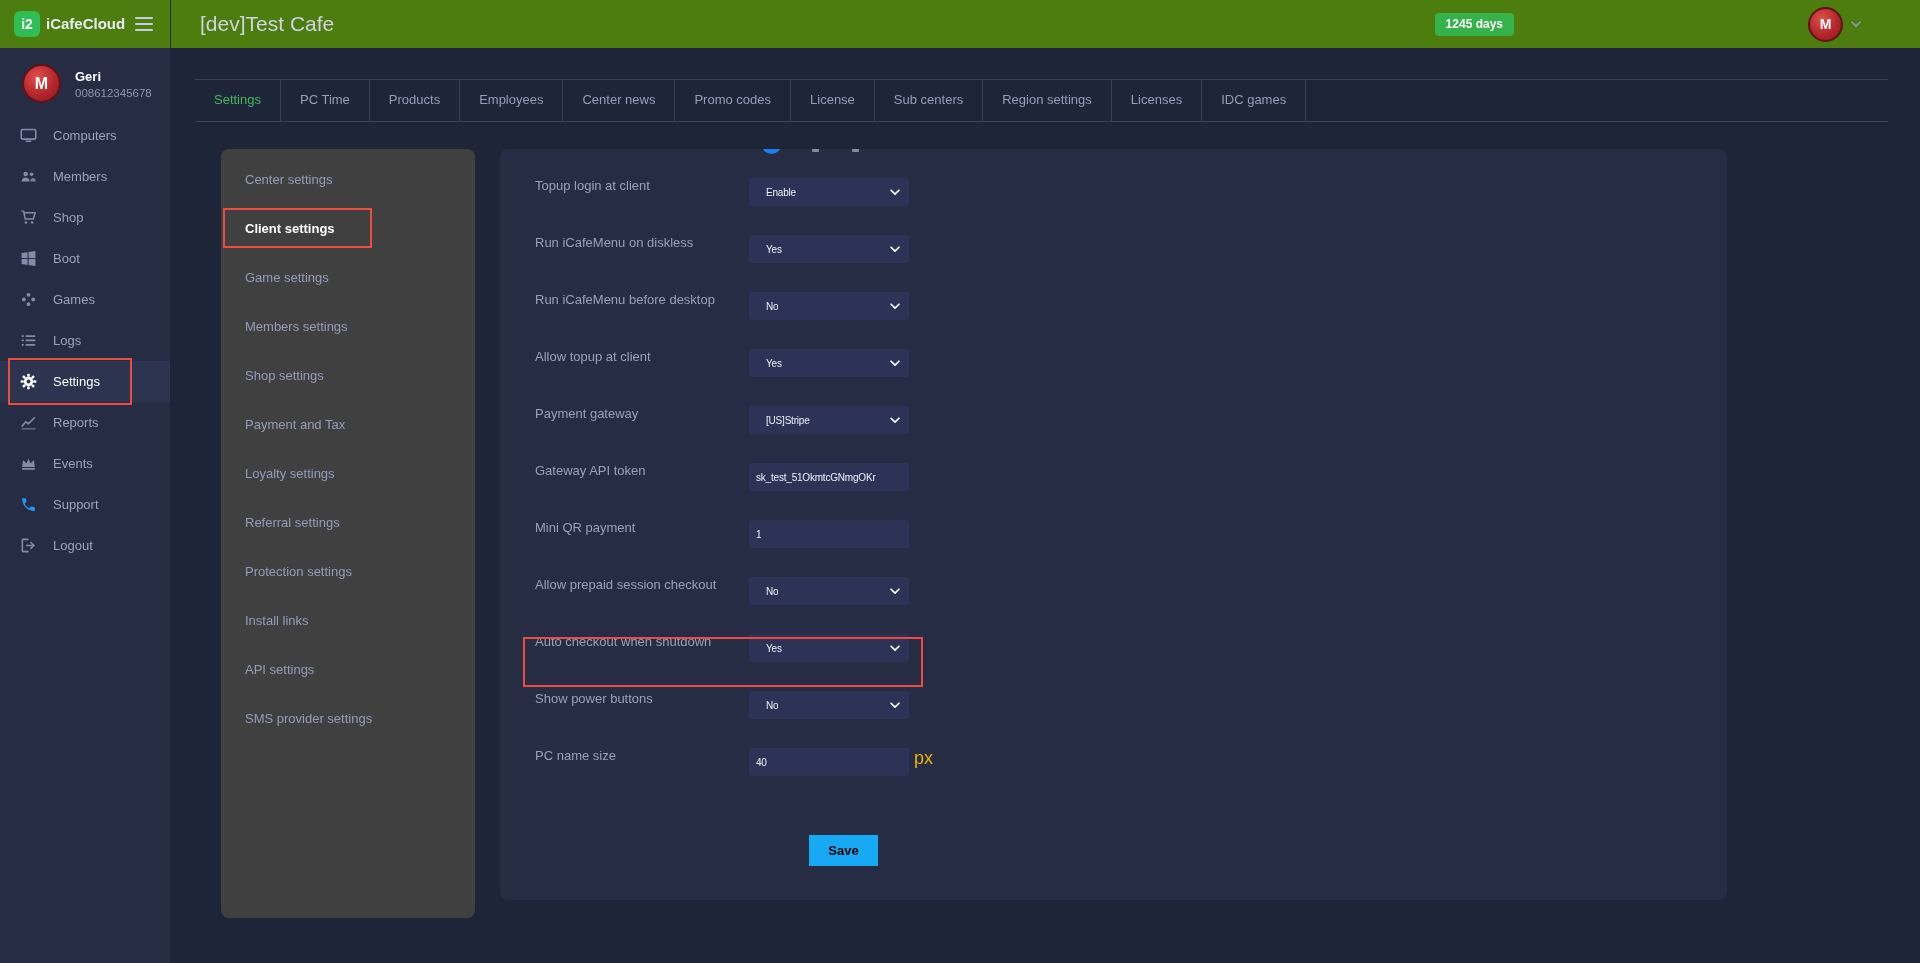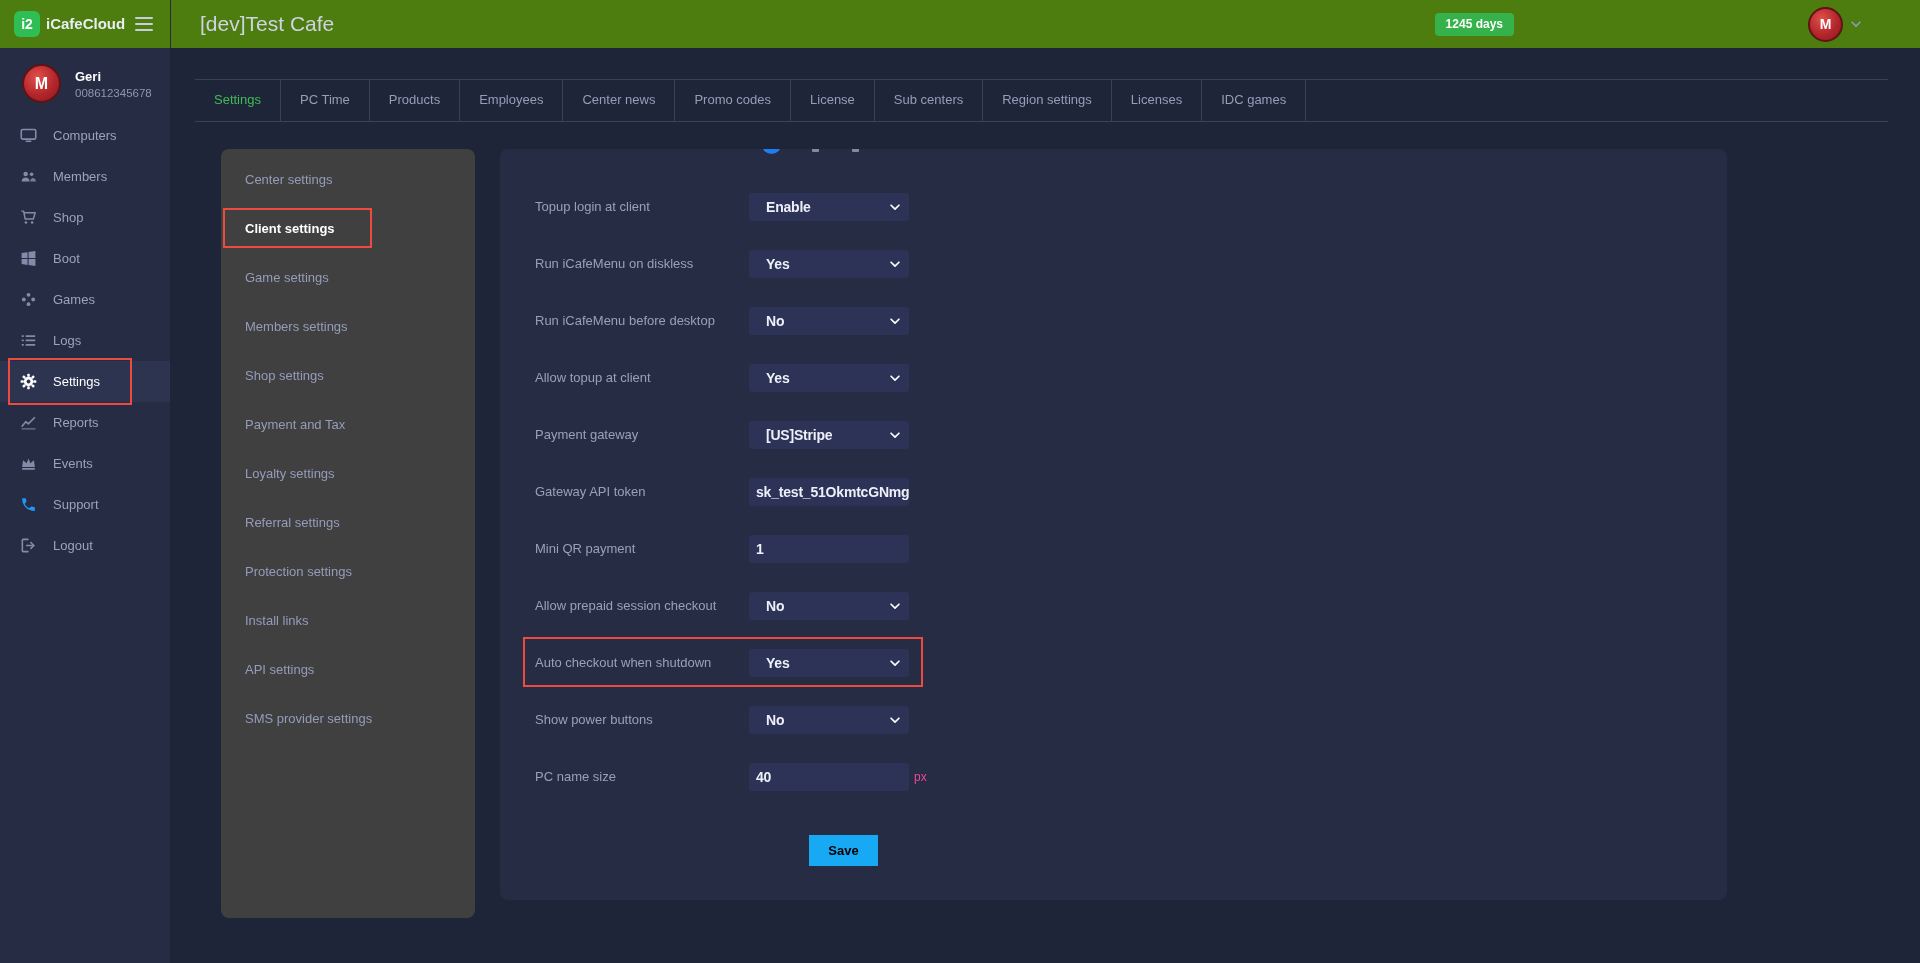--- a/index.html
+++ b/index.html
@@ -50,28 +50,28 @@
 
   .menu-panel{position:absolute;left:51px;top:101px;width:254px;height:769px;background:#404040;border-radius:8px}
   .menu-list{padding-top:6px}
   .menu-item{position:relative;height:49px;display:flex;align-items:center;padding-left:24px;
              font-size:13px;color:#949cba;cursor:pointer}
   .menu-item.active{color:#fff;font-weight:700}
 
   .form-panel{position:absolute;left:330px;top:101px;width:1227px;height:751px;background:#262c44;
               border-radius:8px;overflow:hidden}
   .rows{padding-top:29px}
-  .row{position:relative;height:57px;display:flex;align-items:center}
+  .row{position:relative;height:57px;display:flex;}
   .row-label{margin-left:35px;width:214px;font-size:13px;color:#98a0bc;flex:none}
   .field{width:160px;height:28px;background:#2d3356;border-radius:3px;display:flex;align-items:center;
          padding-left:7px;box-sizing:border-box;cursor:pointer}
   .field:has(.chev){padding-left:17px}
-  .field-value{font-size:14px;font-weight:700;color:#edf0f8;white-space:nowrap;overflow:hidden;letter-spacing:-.2px}
+  .field-value{font-size:10px;font-weight:400;color:#edf0f8;white-space:nowrap;overflow:hidden;letter-spacing:-.2px}
   .chev{margin-left:auto;margin-right:7px;width:14px;height:14px;color:#fff;flex:none}
-  .suffix{margin-left:5px;font-size:12px;color:#ec4899}
+  .suffix{margin-left:5px;font-size:18px;color:#eab308}
   .save{display:block;margin:30px 0 1px 309px;width:69px;height:31px;background:var(--save-blue,#18a9f5);
         border:none;border-radius:0;color:#000000;font-size:13px;font-weight:700;font-family:inherit;cursor:pointer}
 
   .red-box{position:absolute;border:2px solid var(--annotation-red,#ee4b40);pointer-events:none;z-index:3}
   .nav-item .red-box{left:8px;top:-3px;width:120px;height:43px}
   .menu-item .red-box{left:2px;top:4px;width:145px;height:36px}
   .row .red-box{left:23px;top:3px;width:396px;height:46px}
 
   .clip-blue{position:absolute;top:-14px;left:262px;width:19px;height:19px;border-radius:50%;background:#1d7ef2}
   .clip-dash{position:absolute;top:-1px;width:7px;height:4px;border-radius:1px;background:#9aa2b5;opacity:.8}

